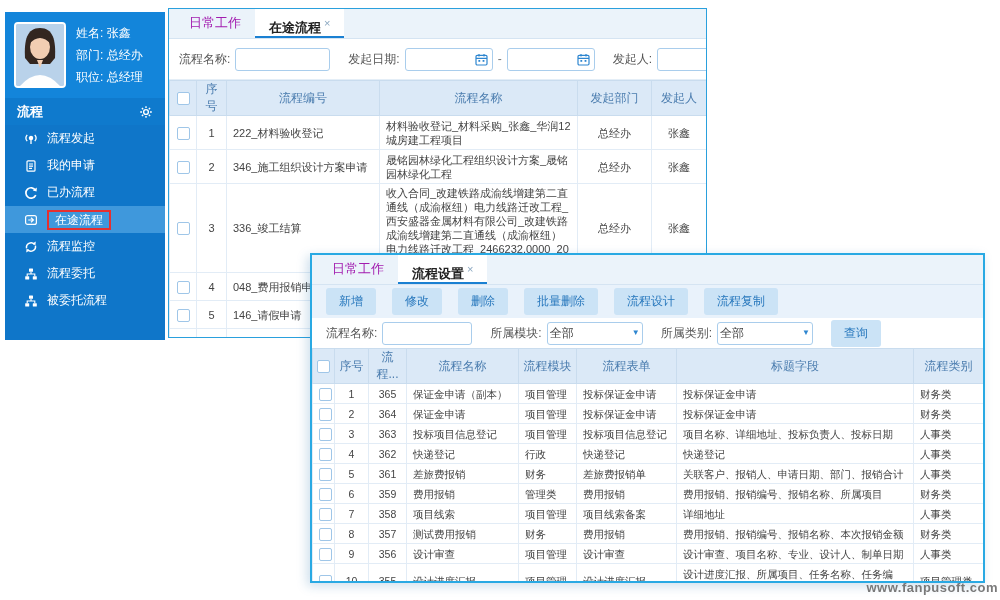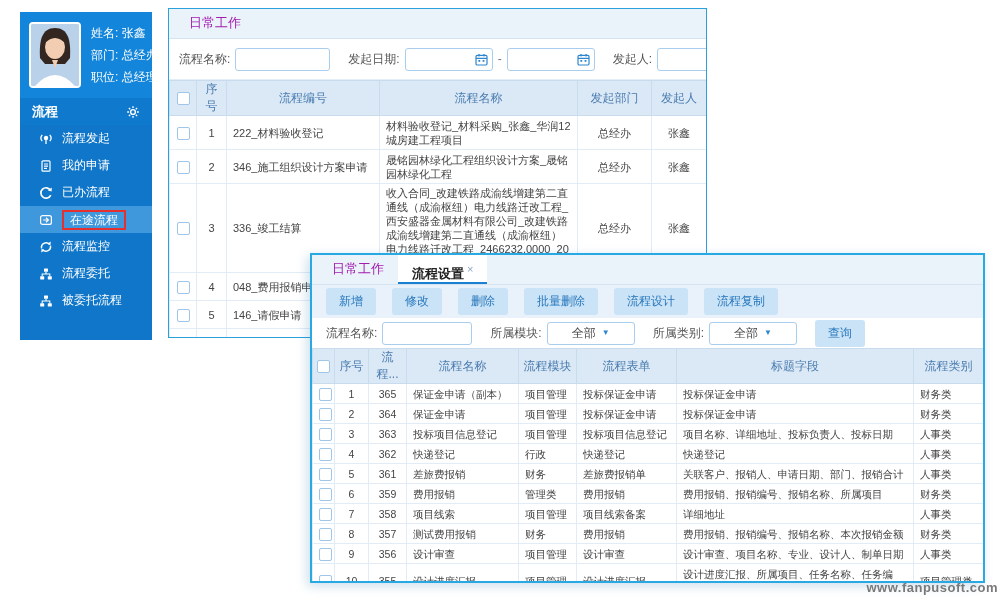--- a/index.html
+++ b/index.html
@@ -1,20 +1,20 @@
 <!DOCTYPE html>
 <html><head>
 <meta charset="utf-8">
 <style>
   *{margin:0;padding:0;box-sizing:border-box;}
   html,body{width:1000px;height:600px;}
   body{position:relative;background:#fff;font-family:"Liberation Sans","DejaVu Sans",sans-serif;overflow:hidden;color:#444;}
 
   
-  .sidebar{position:absolute;left:20px;top:12px;width:132px;height:328px;background:#0f76c9;color:#fff;z-index:2;}
+  .sidebar{position:absolute;left:5px;top:12px;width:160px;height:328px;background:#0f76c9;color:#fff;z-index:2;}
   .user-panel{height:86px;background:#1385da;display:flex;align-items:center;padding:10px 9px;}
   .avatar{width:52px;height:66px;border:2px solid #fff;border-radius:4px;overflow:hidden;background:#b9d2ea;flex:none;}
   .user-info{margin-left:10px;font-size:12px;line-height:22px;white-space:nowrap;}
   .side-header{height:27px;padding:0 12px;font-size:13px;font-weight:bold;display:flex;justify-content:space-between;align-items:center;background:#0f7acd;}
   .gear{display:inline-flex;cursor:pointer;}
   .side-item{height:27px;display:flex;align-items:center;padding-left:19px;font-size:12px;cursor:pointer;}
   .side-item.selected{background:#3f98dc;}
   .side-item .icn{width:14px;height:14px;margin-right:9px;flex:none;display:inline-flex;}
   .red-box{border:2px solid #e53030;padding:0 6px;line-height:16px;}
 
@@ -43,21 +43,21 @@
   .backwin td{font-size:11px;height:28px;}
   tr.h34 td{height:34px;}
   tr.h82 td{height:82px;}
 
   
   .frontwin{position:absolute;left:310px;top:253px;width:675px;height:330px;background:#fff;border:2px solid #29a9e3;overflow:hidden;z-index:10;box-shadow:-3px 3px 10px rgba(30,110,170,.22);}
   .toolbar{height:33px;background:#e9f2fb;display:flex;align-items:center;padding-left:14px;gap:16px;}
   .btn{background:#cbe3f6;color:#2878bd;border:none;border-radius:3px;font-size:12px;padding:5px 13px;cursor:pointer;font-family:inherit;white-space:nowrap;}
   .ffilters{height:30px;display:flex;align-items:center;padding-left:14px;white-space:nowrap;}
   .ffilters .ipt{width:90px;margin-left:5px;}
-  .selectbox{width:88px;height:23px;border:1px solid #a9cdec;border-radius:3px;display:inline-flex;align-items:center;justify-content:space-between;padding:0 24px;margin-left:5px;font-size:12px;color:#444;background:#fff;cursor:pointer;}
+  .selectbox{width:96px;height:23px;border:1px solid #a9cdec;border-radius:3px;display:inline-flex;align-items:center;justify-content:space-between;padding:0 2px;margin-left:5px;font-size:12px;color:#444;background:#fff;cursor:pointer;}
   .gap{margin-left:18px;}
   .frontwin td{font-size:10.5px;height:20px;padding:1px 6px;}
   .frontwin tr.h34 td{height:34px;}
 
   
   .watermark{position:absolute;right:2px;bottom:5px;z-index:20;pointer-events:none;text-align:right;opacity:.95;}
   .wm-row{display:flex;align-items:center;justify-content:flex-end;gap:2px;}
   .wm-brand{font-size:24px;font-weight:bold;color:#9a9a9a;letter-spacing:1px;text-shadow:1px 1px 0 #d8d8d8;}
   .wm-url{font-size:13px;font-weight:bold;color:#737373;margin-top:-2px;letter-spacing:.5px;}
 </style>
@@ -174,20 +174,21 @@
           </svg>
       </span>
       <span>被委托流程</span>
     </div>
   </nav>
 </aside>
 
 <section class="backwin">
   <div class="tabbar">
     <div class="tab"><span>日常工作</span></div>
+    <div class="tab active"><span>在途流程</span><span class="tab-x">×</span></div>
   </div>
 
   <div class="bfilters">
     <span class="lbl">流程名称:</span>
     <input class="ipt" style="width: 95px;">
     <span class="lbl gap">发起日期:</span>
     <span class="datebox">
       <input class="ipt" style="">
       <svg width="13" height="13" viewBox="0 0 13 13">
           <g stroke="#2e86d0" stroke-width="1.2" fill="none">

